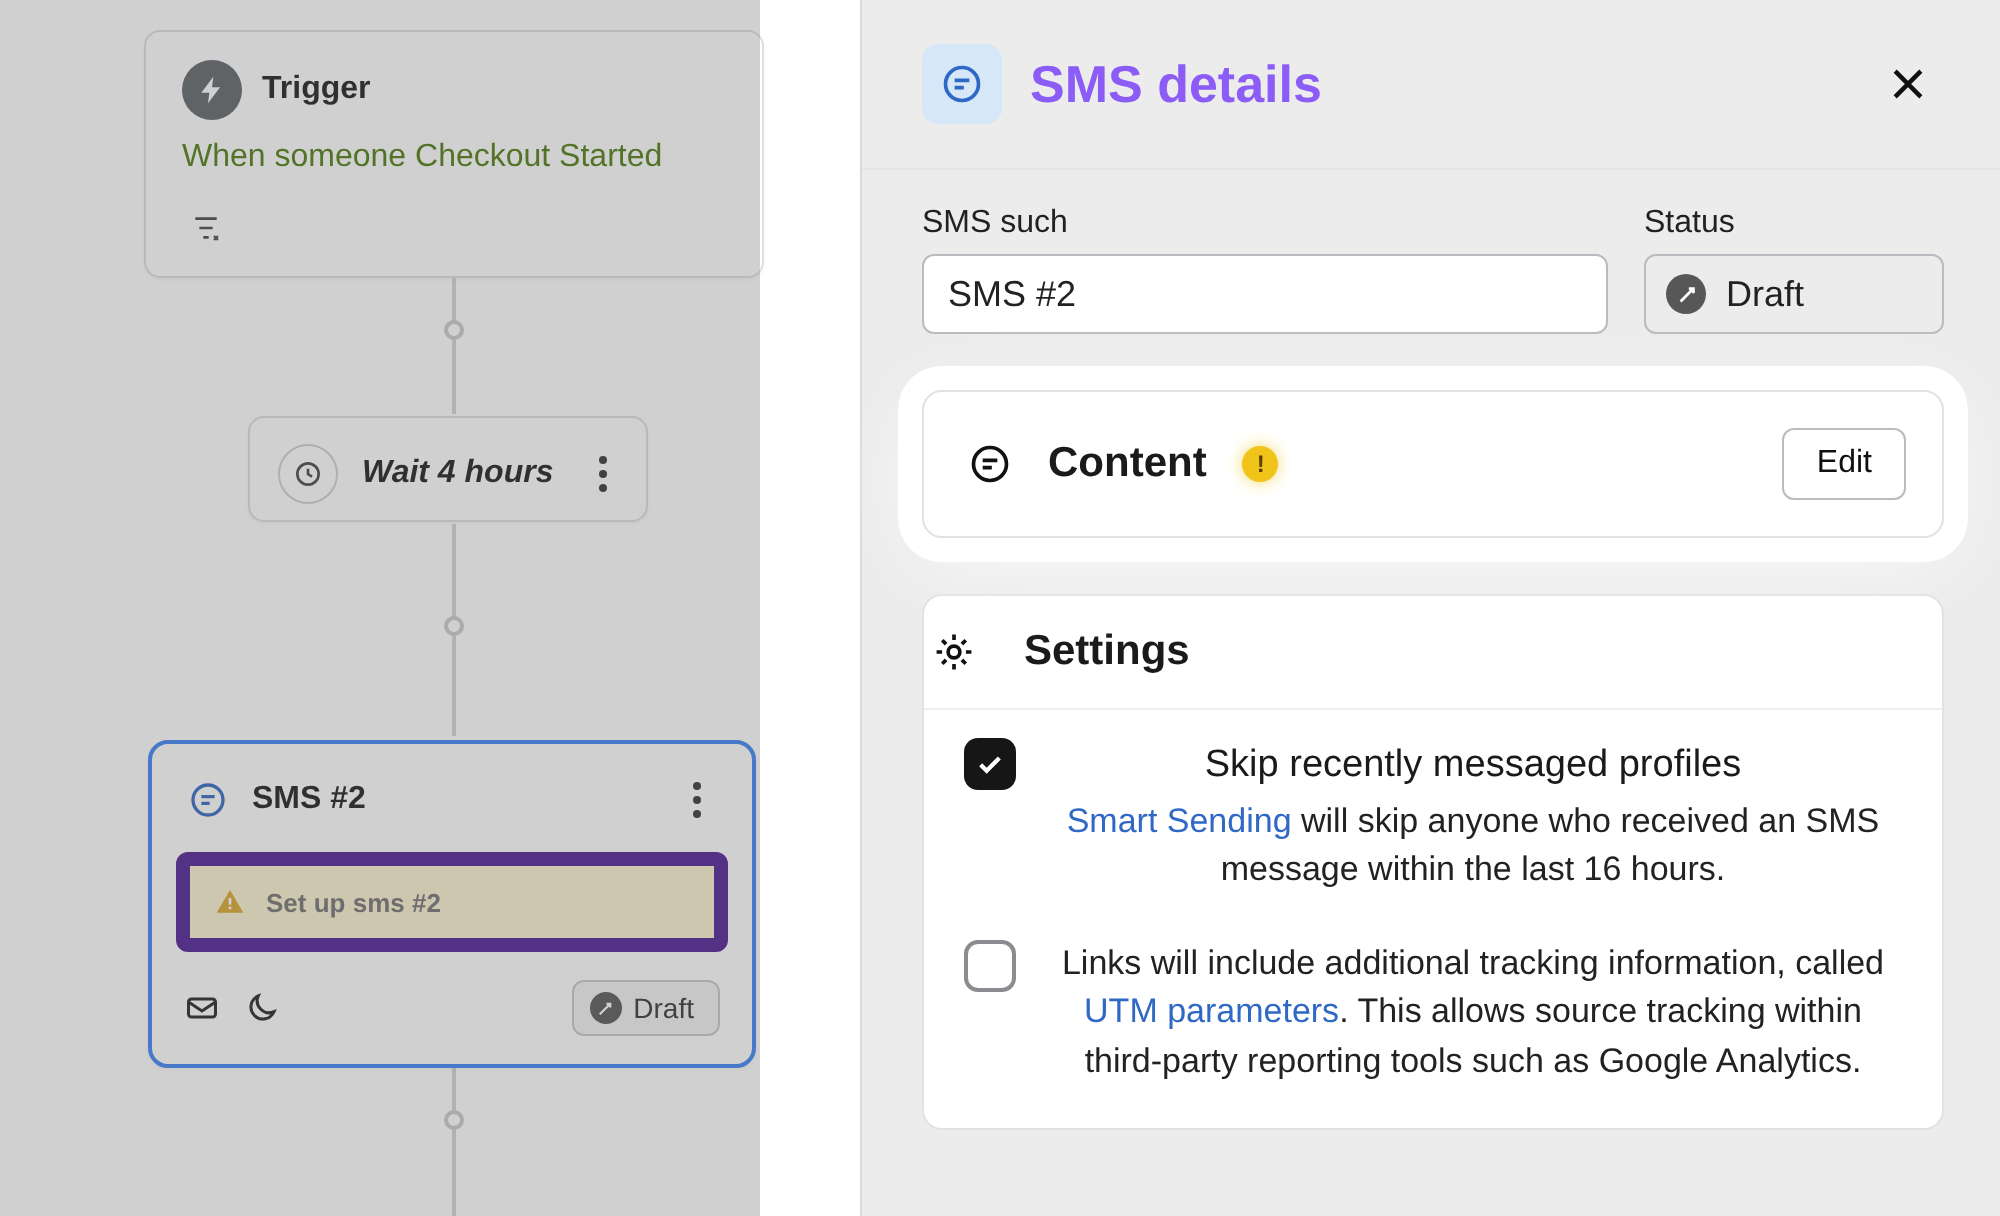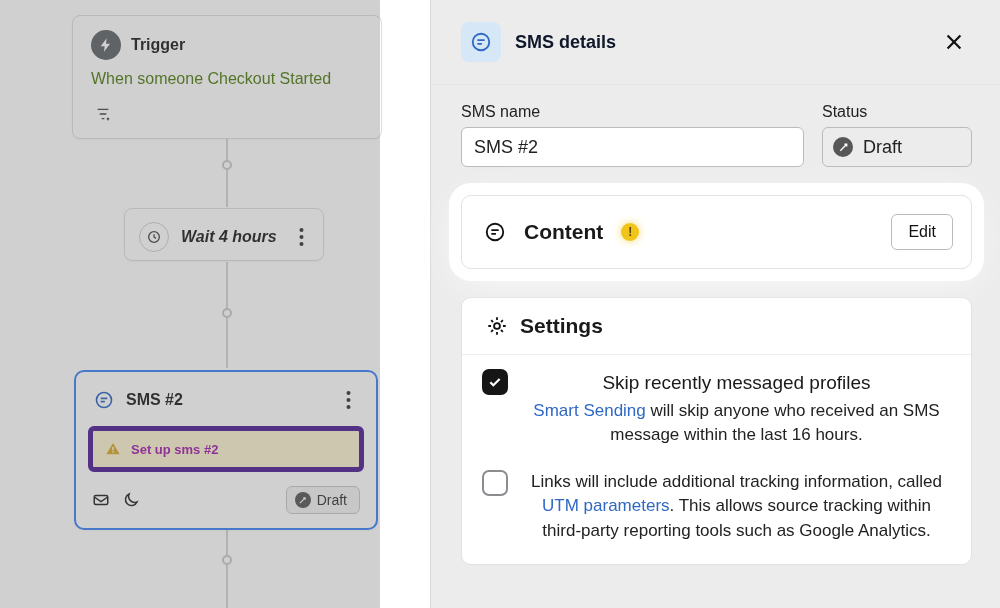--- a/index.html
+++ b/index.html
@@ -93,25 +93,25 @@
   .sms-head {
     display:flex; align-items:center; gap:10px; padding: 0 4px 10px 4px;
   }
   .sms-chip-icon {
     width:24px;height:24px;border-radius:5px;
     display:flex;align-items:center;justify-content:center;
   }
   .sms-title { font-weight:600; font-size:16px; color:#1a1a1a; flex:1; }
   .warn-bar {
     background: #fdf3d0;
-    border: 5px solid #4c1d95;
+    border: 7px solid #4c1d95;
     border-radius: 6px;
     padding: 10px 12px;
     display:flex; align-items:center; gap:10px;
-    font-size: 13px; font-weight:600; color:#a21caf;
+    font-size: 13px; font-weight:600; color:#737373;
   }
   .sms-foot {
     display:flex; align-items:center; gap:10px;
     margin-top: 14px; padding: 0 4px;
   }
   .foot-icons { display:flex; gap:12px; flex:1; color:#333; }
   .draft-pill {
     border:1px solid #c8c8cc; border-radius:6px;
     padding: 5px 12px 5px 8px;
     display:flex; align-items:center; gap:6px;
@@ -133,21 +133,21 @@
     background: rgba(120,120,120,0.14);
     pointer-events:none;
   }
   .panel-head {
     display:flex; align-items:center; gap:14px;
     padding: 22px 28px 22px 30px;
     border-bottom:1px solid #e4e5e8;
     position:relative;
   }
   .panel-title {
-    font-size:18px; font-weight:700; color:#0f172a; flex:1;
+    font-size:26px; font-weight:700; color:#8b5cf6; flex:1;
   }
   .panel-icon-chip {
     width:40px;height:40px;border-radius:8px;background:#d6e7f7;
     display:flex;align-items:center;justify-content:center;
   }
   .close-x { width:36px;height:36px;display:flex;align-items:center;justify-content:center;cursor:pointer;}
 
   .panel-body {
     padding: 18px 28px 0 30px;
     position:relative;
@@ -193,22 +193,22 @@
     padding:8px 16px; font-size:16px; font-weight:500; color:#111; cursor:pointer;
   }
 
   
   .settings-card {
     margin-top:28px;
     border:1px solid #e1e2e6; border-radius:10px;
     background:#fff;
   }
   .settings-head {
-    display:flex;align-items:center;gap:12px;
-    padding:16px 24px; border-bottom:1px solid #eceef0;
+    display:flex;align-items:center;gap:24px;
+    padding:16px 4px; border-bottom:1px solid #eceef0;
     font-size:21px; font-weight:700; color:#1a1a1a;
   }
   .settings-body { padding: 14px 20px 20px 20px; display:flex; flex-direction:column; gap:22px;text-align:center;}
   .opt { display:flex; gap:14px; align-items:flex-start; }
   .chk {
     width:26px;height:26px;border-radius:7px;flex:0 0 auto;
     display:flex;align-items:center;justify-content:center;
   }
   .chk.checked { background:#161616; }
   .chk.unchecked { border:2px solid #8a8c90; }
@@ -342,21 +342,21 @@
       <svg width="22" height="22" viewBox="0 0 24 24" stroke="#111" stroke-width="2.4">
           <path d="M5 5l14 14M19 5L5 19"></path>
         </svg>
     </span>
   </div>
 
   <div class="panel-body">
 
     <div class="field-row" style="position:relative;z-index:1">
       <div class="field" style="flex:1">
-        <div class="field-label">SMS name</div>
+        <div class="field-label">SMS such</div>
         <div class="input-box">
           <span>SMS #2</span>
         </div>
       </div>
       <div class="field" style="width:150px">
         <div class="field-label">Status</div>
         <div class="status-box">
           <span class="status-dot-disc">
             <svg width="11" height="11" viewBox="0 0 24 24">
                 <path d="M5 19L19 5M14 5h5v5" stroke="#fff" stroke-width="3" fill="none"></path>

